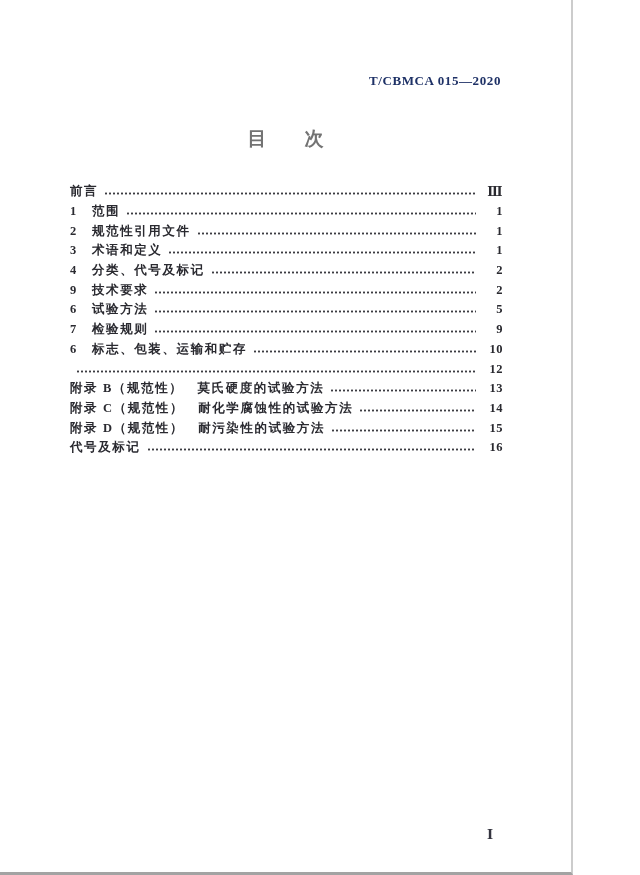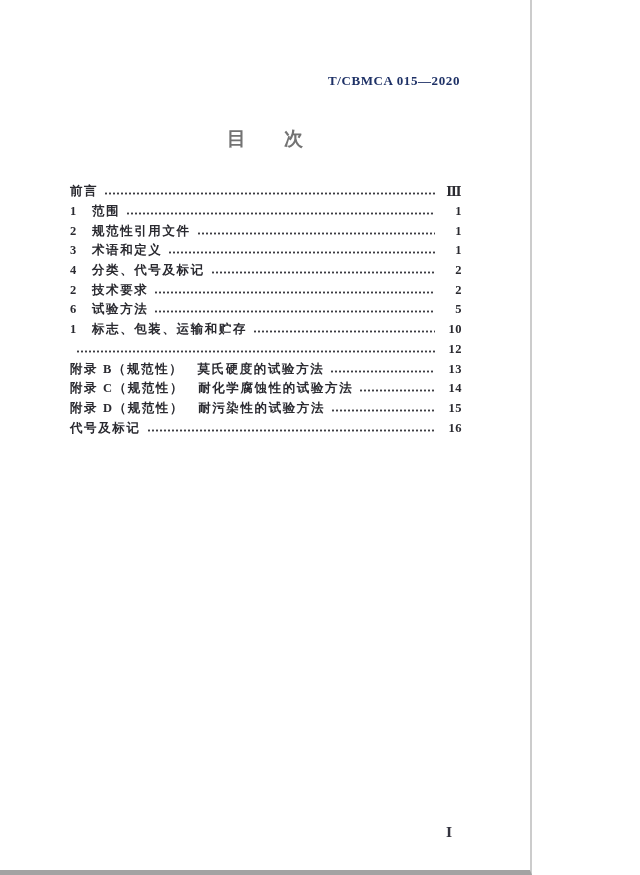--- a/index.html
+++ b/index.html
@@ -2,26 +2,26 @@
 <html><head>
 <meta charset="utf-8">
 <style>
   html, body {
     margin: 0;
     padding: 0;
     background: #ffffff;
   }
   .page {
     position: relative;
-    width: 532px;
+    width: 573px;
     height: 875px;
     background: #ffffff;
     box-sizing: border-box;
     border-right: 2px solid #cccccc;
-    border-bottom: 5px solid #a3a3a3;
+    border-bottom: 3px solid #a3a3a3;
     overflow: hidden;
     font-family: "Liberation Serif", "DejaVu Serif", serif;
     color: #26262b;
   }
   .doc-code {
     position: absolute;
     top: 73px;
     right: 70px;
     font-size: 13px;
     font-weight: bold;
@@ -116,34 +116,39 @@
     <span class="toc-page">1</span>
   </div>
 
   <div class="toc-row">
     <span class="toc-label">4　分类、代号及标记</span>
     <span class="leader"></span>
     <span class="toc-page">2</span>
   </div>
 
   <div class="toc-row">
-    <span class="toc-label">2　技术要求</span>
+    <span class="toc-label">9　技术要求</span>
     <span class="leader"></span>
     <span class="toc-page">2</span>
   </div>
 
   <div class="toc-row">
     <span class="toc-label">6　试验方法</span>
     <span class="leader"></span>
     <span class="toc-page">5</span>
   </div>
 
+  <div class="toc-row">
+    <span class="toc-label">7　检验规则</span>
+    <span class="leader"></span>
+    <span class="toc-page">9</span>
+  </div>
 
   <div class="toc-row">
-    <span class="toc-label">1　标志、包装、运输和贮存</span>
+    <span class="toc-label">6　标志、包装、运输和贮存</span>
     <span class="leader"></span>
     <span class="toc-page">10</span>
   </div>
 
   <div class="toc-row">
     <span class="leader"></span>
     <span class="toc-page">12</span>
   </div>
 
   <div class="toc-row">

